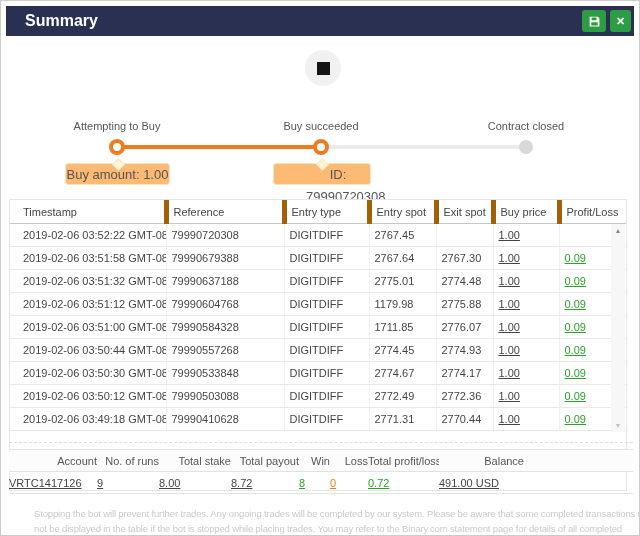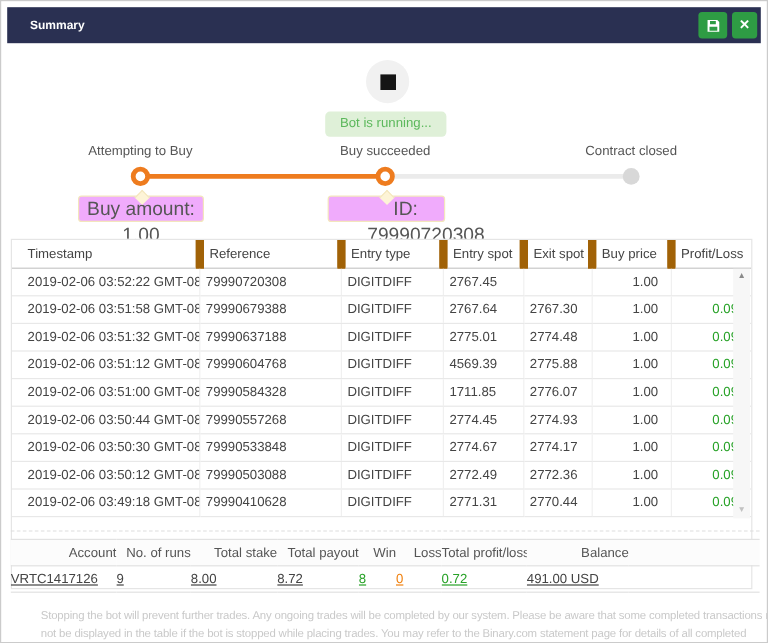--- a/index.html
+++ b/index.html
@@ -1,57 +1,57 @@
 <!DOCTYPE html>
 <html><head>
 <meta charset="utf-8">
 <style>
   html,body{margin:0;padding:0;background:#fff;}
   .dialog{position:relative;width:640px;height:536px;box-sizing:border-box;border:1px solid #cbcbcb;
           background:#fff;font-family:"Liberation Sans",sans-serif;overflow:hidden;}
   
   .titlebar{position:absolute;left:5px;top:5px;width:628px;height:30px;background:#2a3052;
             display:flex;align-items:center;padding:0 3px 0 19px;box-sizing:border-box;}
-  .title{color:#fff;font-size:10px;font-weight:bold;}
+  .title{color:#fff;font-size:16px;font-weight:bold;}
   .tb-btn{display:flex;align-items:center;justify-content:center;height:22px;border:none;
           border-radius:3px;background:#2e9c44;cursor:pointer;margin-left:4px;padding:0;}
   .tb-save{width:24px;margin-left:auto;}
   .tb-close{width:21px;color:#fff;font-size:11px;font-weight:bold;line-height:22px;}
   
   .stop-btn{position:absolute;left:304px;top:49px;width:36px;height:36px;border-radius:50%;
             background:#f1f1f1;border:none;cursor:pointer;display:flex;align-items:center;justify-content:center;}
   .stop-square{width:13px;height:13px;background:#151515;}
   .run-badge{position:absolute;left:270px;top:92px;width:101px;height:21px;line-height:21px;text-align:center;
              background:#dff0d8;color:#5cb85c;font-size:11px;border-radius:4px;}
   
   .step-label{position:absolute;top:119px;width:150px;text-align:center;font-size:11px;color:#555;}
   .sl1{left:41px}.sl2{left:245px}.sl3{left:450px}
   .pline{position:absolute;top:144px;height:4px;border-radius:2px;}
   .pl-active{left:116px;width:204px;background:#ee7c1f;}
   .pl-idle{left:320px;width:205px;background:#ebebeb;}
   .pdot{position:absolute;border-radius:50%;box-sizing:border-box;}
   .pd-ring{top:138px;width:16px;height:16px;background:#fff;border:4.5px solid #ee7c1f;}
   .pd1{left:108px}.pd2{left:312px}
   .pd3{left:518px;top:139px;width:14px;height:14px;background:#d8d8d8;}
-  .ptip{position:absolute;top:162px;height:22px;line-height:22px;text-align:center;background:#f0abfc;
-        border:1px solid #f3e6bd;border-radius:3px;font-size:16px;color:#555;box-sizing:border-box;}
+  .ptip{position:absolute;top:162px;height:22px;line-height:22px;text-align:center;background:#fdba74;
+        border:1px solid #f3e6bd;border-radius:3px;font-size:13px;color:#555;box-sizing:border-box;}
   .ptip::before{content:"";position:absolute;top:-4px;left:50%;margin-left:-4px;width:8px;height:8px;
         background:#fdf4d7;border-left:1px solid #f3e6bd;border-top:1px solid #f3e6bd;transform:rotate(45deg);}
   .pt1{left:64px;width:105px;}
   .pt2{left:272px;width:98px;padding-left:32px;}
   
   .trades{position:absolute;left:8px;top:198px;width:618px;height:292px;border:1px solid #e5e5e5;
           box-sizing:border-box;overflow:hidden;background:#fff;}
   .trades table{width:100%;border-collapse:collapse;table-layout:fixed;font-size:11px;color:#444;}
   .trades th{font-weight:normal;text-align:left;height:23px;padding:0 5px;border-bottom:1px solid #c8c8c8;
-             border-left:7px solid #a16207;white-space:nowrap;overflow:hidden;}
+             border-left:5px solid #a16207;white-space:nowrap;overflow:hidden;}
   .trades td{height:22px;padding:0 5px;border-bottom:1px solid #e8e8e8;border-left:1px solid #f0f0f0;
              white-space:nowrap;overflow:hidden;}
   .trades th:first-child,.trades td:first-child{border-left:none;padding-left:13px;}
-  .num{text-align:right;padding-right:10px !important;}
+  .num{padding-right:10px !important;text-decoration:underline;}
   .plv{color:#28a228;padding-right:11px !important;}
   .vscroll{position:absolute;right:1px;top:24px;width:14px;height:208px;background:#f7f7f7;
            display:flex;flex-direction:column;justify-content:space-between;align-items:center;font-size:7px;}
   .vs-up{color:#8a8a8a;padding-top:3px;cursor:pointer;}
   .vs-down{color:#c2c2c2;padding-bottom:3px;cursor:pointer;}
   .divider{position:absolute;left:8px;top:441px;width:624px;border-top:1px dashed #ddd;}
   
   .summary{position:absolute;left:8px;top:448px;width:624px;}
   .summary table{width:100%;border-collapse:collapse;table-layout:fixed;font-size:11px;color:#444;}
   .summary th{font-weight:normal;color:#555;text-align:right;height:21px;padding:0;background:#fcfcfc;
@@ -76,21 +76,20 @@
     </button>
     <button class="tb-btn tb-close">
       <span>✕</span>
     </button>
   </div>
 
   <button class="stop-btn">
     <span class="stop-square"></span>
   </button>
 
-  <div class="run-badge">Bot is running...</div>
 
   <div class="step-label sl1">Attempting to Buy</div>
   <div class="step-label sl2">Buy succeeded</div>
   <div class="step-label sl3">Contract closed</div>
   <div class="pline pl-active"></div>
   <div class="pline pl-idle"></div>
   <div class="pdot pd-ring pd1"></div>
   <div class="pdot pd-ring pd2"></div>
   <div class="pdot pd3"></div>
   <div class="ptip pt1">Buy amount: 1.00</div>
@@ -143,21 +142,21 @@
           <td>DIGITDIFF</td>
           <td>2775.01</td>
           <td>2774.48</td>
           <td class="num">1.00</td>
           <td class="num plv">0.09</td>
         </tr>
         <tr>
           <td>2019-02-06 03:51:12 GMT-0800</td>
           <td>79990604768</td>
           <td>DIGITDIFF</td>
-          <td>4569.39</td>
+          <td>1179.98</td>
           <td>2775.88</td>
           <td class="num">1.00</td>
           <td class="num plv">0.09</td>
         </tr>
         <tr>
           <td>2019-02-06 03:51:00 GMT-0800</td>
           <td>79990584328</td>
           <td>DIGITDIFF</td>
           <td>1711.85</td>
           <td>2776.07</td>

